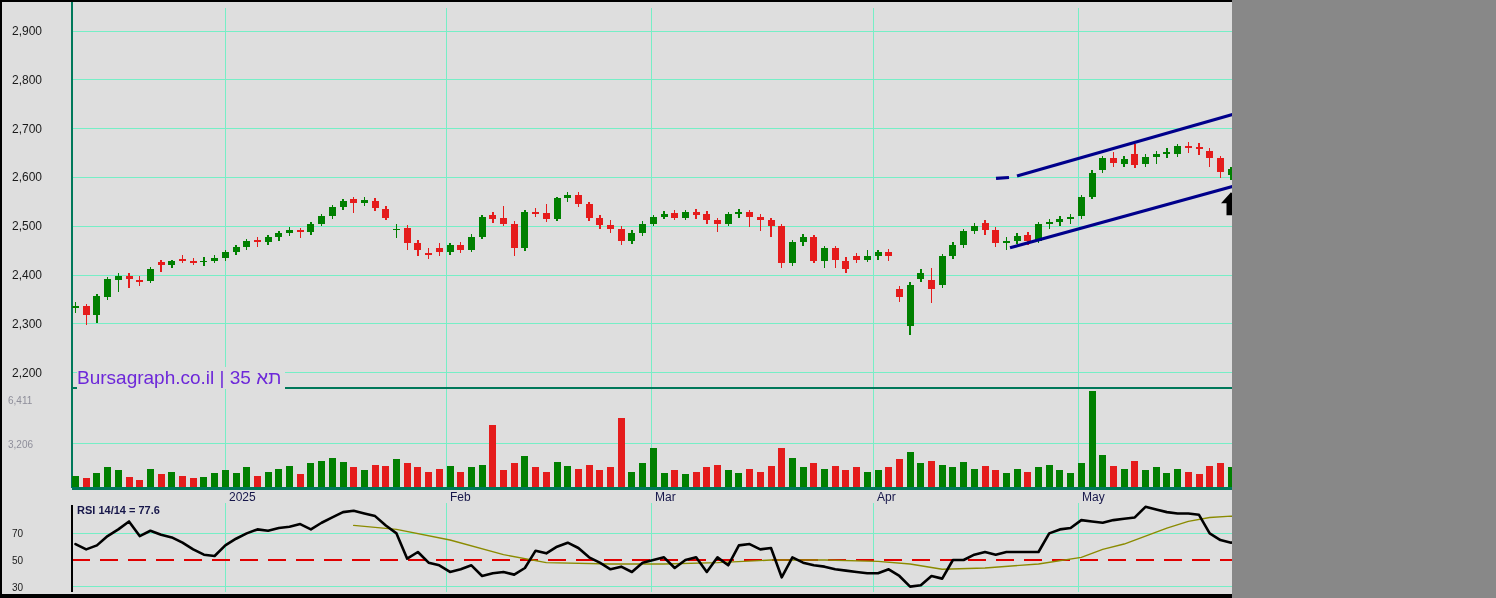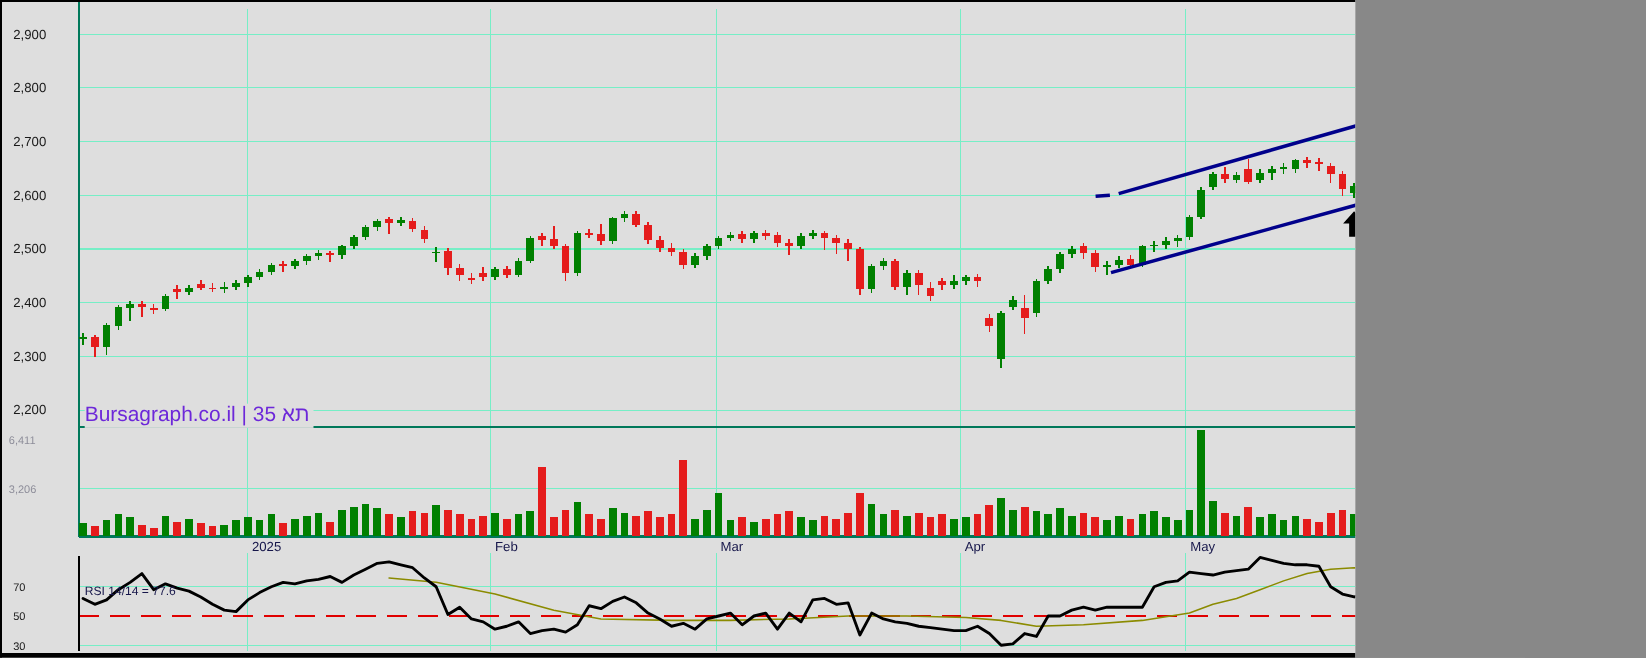--- a/index.html
+++ b/index.html
@@ -2,22 +2,22 @@
 <html><head>
 <meta charset="utf-8">
 <style>
   html,body{margin:0;padding:0;background:#888;}
   #stage{position:relative;width:1232px;height:598px;background:#dedede;
     font-family:"Liberation Sans",sans-serif;overflow:hidden;
     box-shadow:inset 0 0 0 2px #000;}
   #chart-svg{position:absolute;left:0;top:0;}
   .watermark{position:absolute;left:77px;top:367px;font-size:19px;color:#6d28d9;
     background:#dedede;padding-right:4px;white-space:nowrap;z-index:3;}
-  .rsi-label{position:absolute;left:77px;top:532px;font-size:11px;color:#16164a;
-    white-space:nowrap;z-index:3;}
+  .rsi-label{position:absolute;left:77px;top:504px;font-size:11px;color:#16164a;
+    white-space:nowrap;z-index:3;font-weight:bold;}
 </style>
 </head>
 <body>
 
 <div id="stage">
   <svg id="chart-svg" width="1496" height="598">
       <rect x="0" y="0" width="1496" height="598" fill="#dedede"></rect>
       <g>
         <line x1="72" y1="31" x2="1490" y2="31" stroke="#76eec6" stroke-width="1" shape-rendering="crispEdges"></line>
         <line x1="72" y1="79.83" x2="1490" y2="79.83" stroke="#76eec6" stroke-width="1" shape-rendering="crispEdges"></line>

